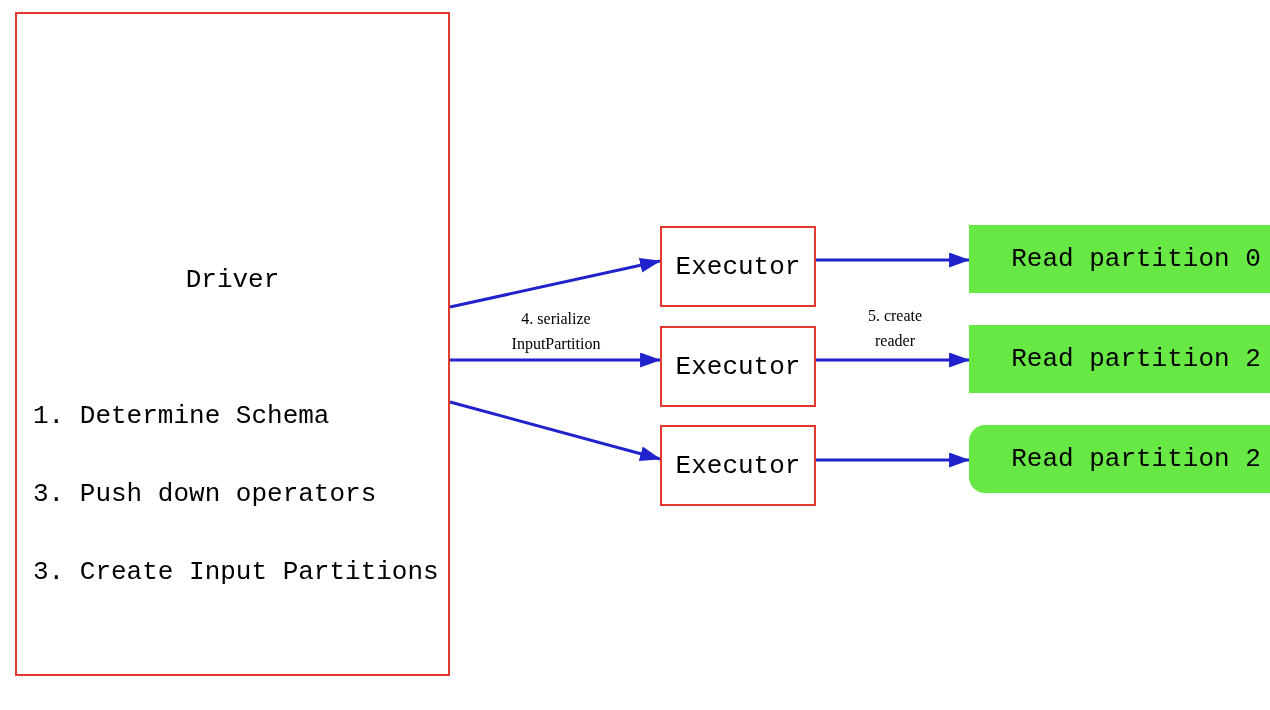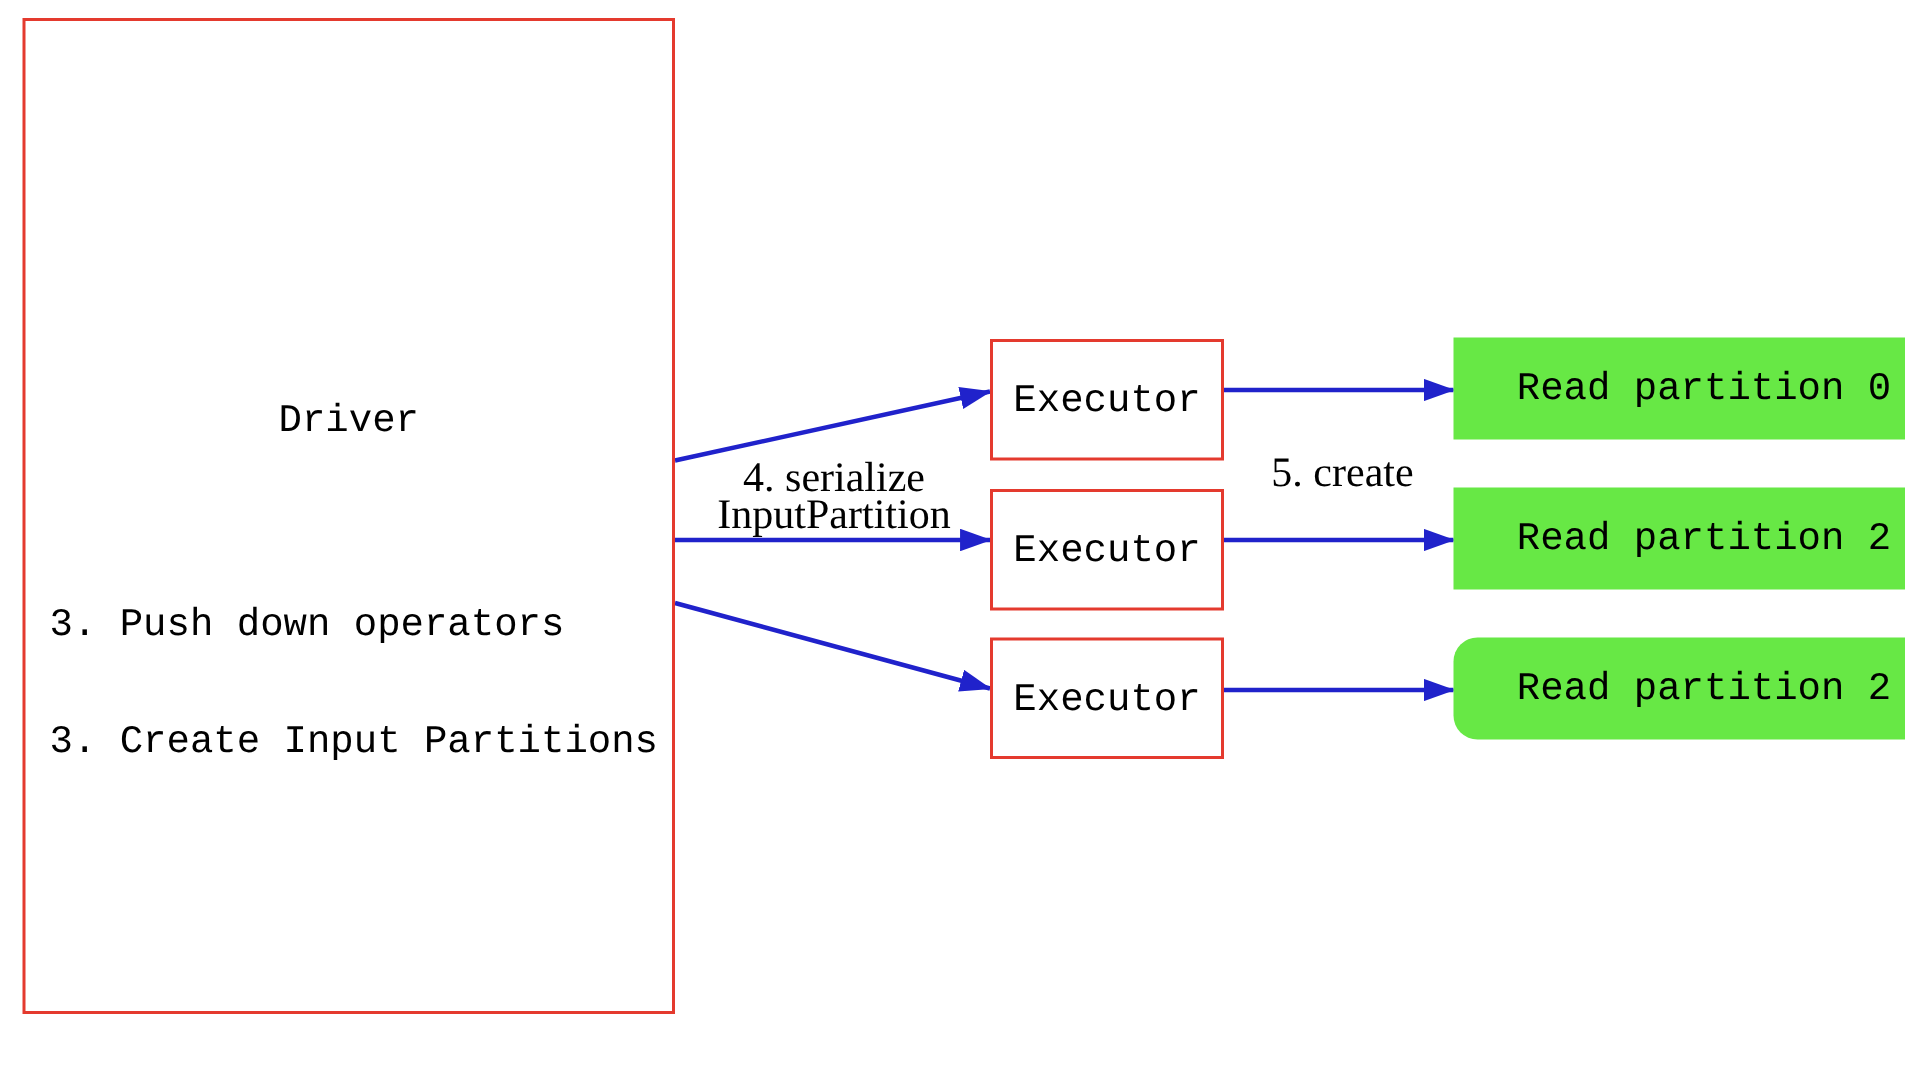--- a/index.html
+++ b/index.html
@@ -50,21 +50,21 @@
     background:var(--partition-green);
     display:flex;align-items:center;justify-content:center;
     font-size:26px;
   }
   .partition-0{top:225px;}
   .partition-1{top:325px;}
   .partition-2{top:425px;border-radius:16px;}
   .edge-label{
     position:absolute;text-align:center;
     font-family:"Liberation Serif","DejaVu Serif",serif;
-    font-size:28px;line-height:25px;
+    font-size:16px;line-height:25px;
   }
   .edge-label-serialize{left:450px;top:306px;width:212px;}
   .edge-label-create{left:817px;top:303px;width:156px;}
 </style>
 </head>
 <body>
 
 <div class="canvas">
 
   <svg class="arrows" width="1270" height="710" viewBox="0 0 1270 710" xmlns="http://www.w3.org/2000/svg">
@@ -77,20 +77,21 @@
     <line class="arrow" x1="450" y1="360" x2="660" y2="360" marker-end="url(#ah)"></line>
     <line class="arrow" x1="450" y1="402" x2="660" y2="459" marker-end="url(#ah)"></line>
     <line class="arrow" x1="816" y1="260" x2="969" y2="260" marker-end="url(#ah)"></line>
     <line class="arrow" x1="816" y1="360" x2="969" y2="360" marker-end="url(#ah)"></line>
     <line class="arrow" x1="816" y1="460" x2="969" y2="460" marker-end="url(#ah)"></line>
   </svg>
 
   <div class="driver-box">
     <div class="driver-title">Driver</div>
     <div class="driver-steps">
+      <div class="step">1. Determine Schema</div>
       <div class="step">3. Push down operators</div>
       <div class="step">3. Create Input Partitions</div>
     </div>
   </div>
 
   <div class="executor executor-0">
     <span>Executor</span>
   </div>
   <div class="executor executor-1">
     <span>Executor</span>
@@ -108,15 +109,16 @@
   <div class="partition partition-2">
     <span>Read partition 2</span>
   </div>
 
   <div class="edge-label edge-label-serialize">
     <div>4. serialize</div>
     <div>InputPartition</div>
   </div>
   <div class="edge-label edge-label-create">
     <div>5. create</div>
+    <div>reader</div>
   </div>
 
 </div>
 
 </body></html>

